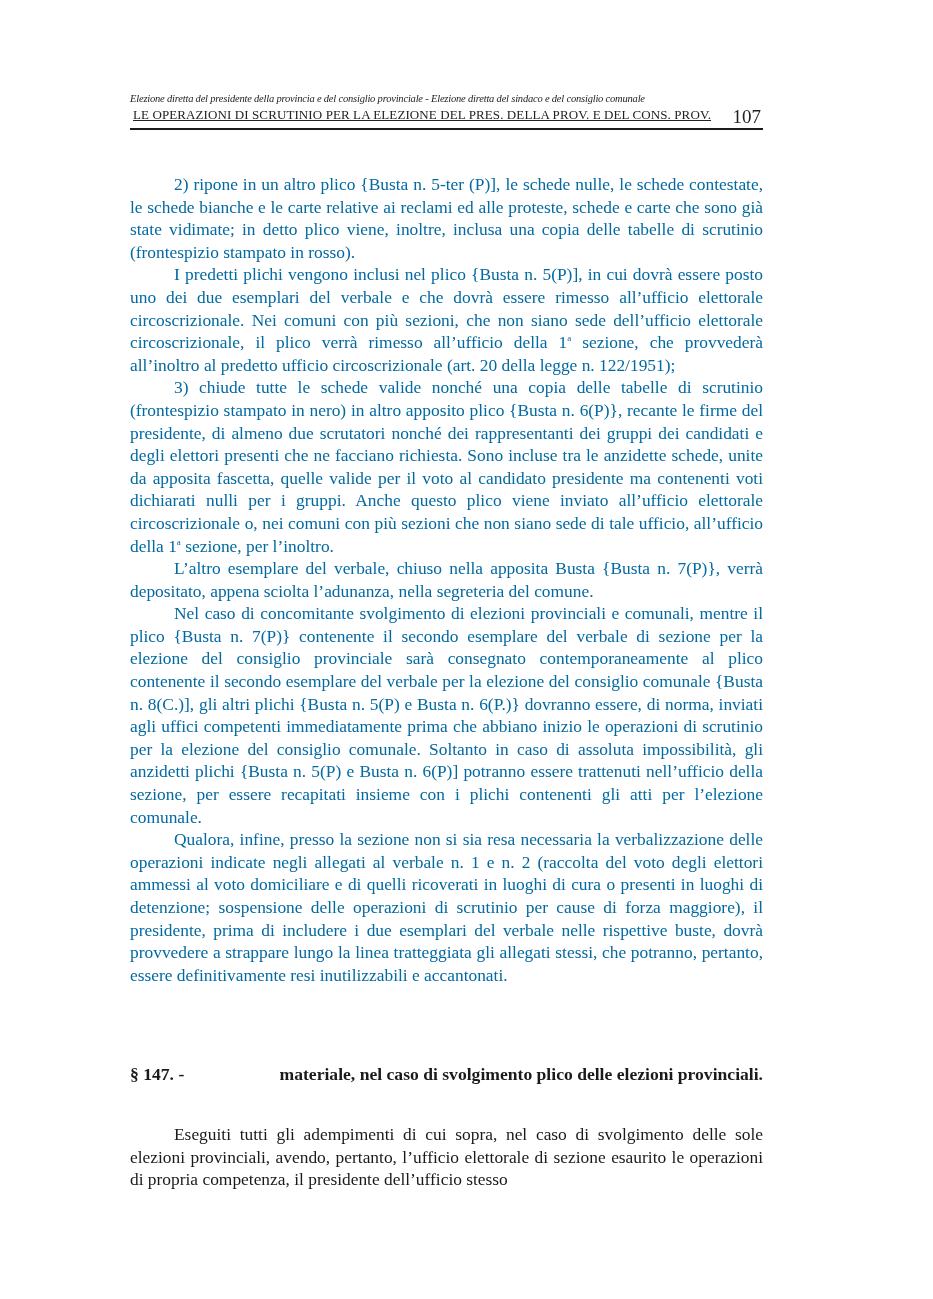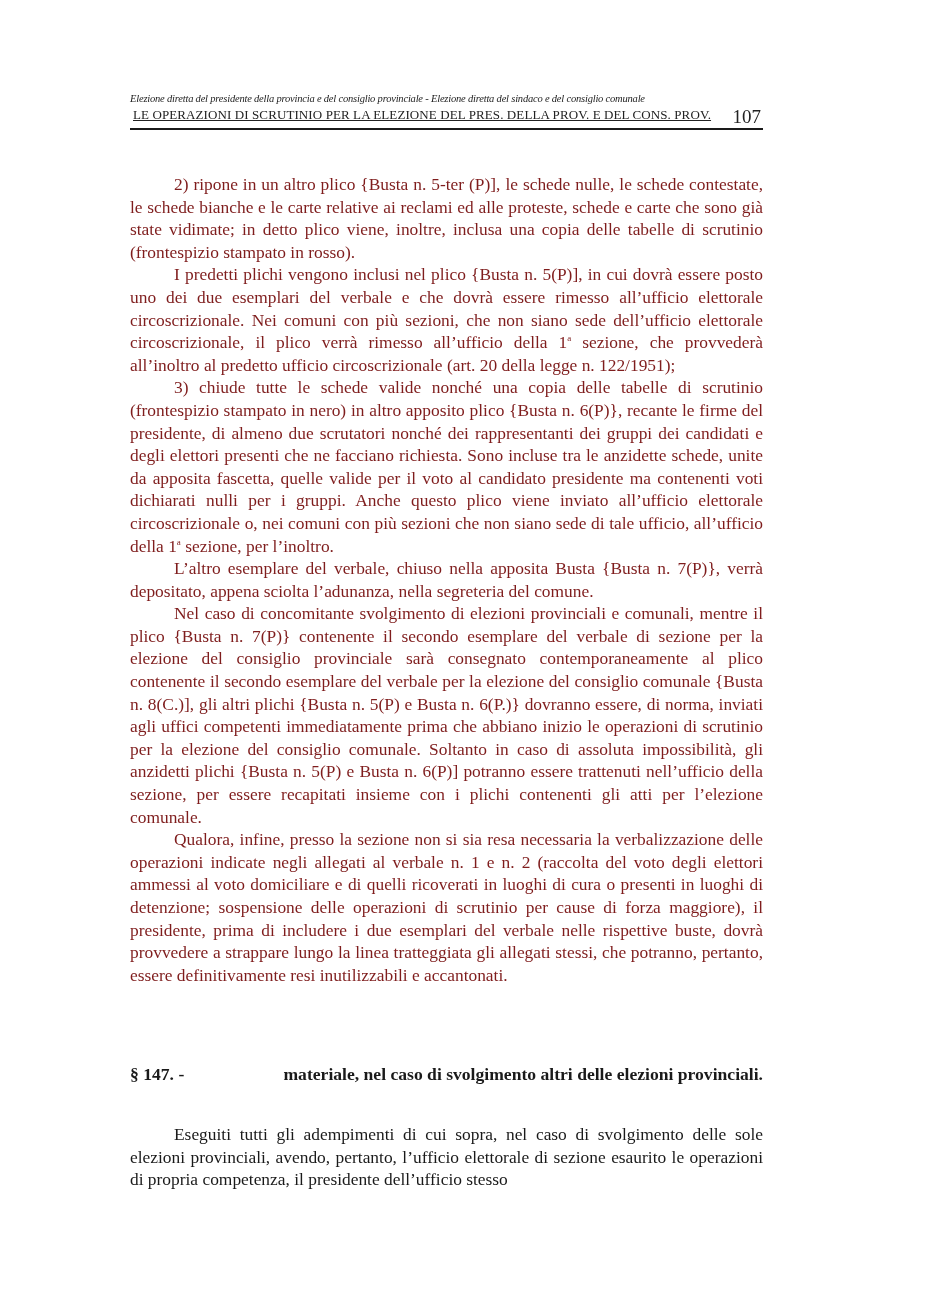--- a/index.html
+++ b/index.html
@@ -57,21 +57,21 @@
       background: #1a1a1a;
     }
     .body-text {
       position: absolute;
       left: 130px;
       top: 173px;
       width: 633px;
       font-size: 17.4px;
       line-height: 22.6px;
       text-align: justify;
-      color: #7f1d1d;
+      color: #0369a1;
     }
     .body-text p {
       margin: 0;
       text-indent: 44px;
       hyphens: manual;
     }
     .body-text sup {
       font-size: 9px;
       vertical-align: 7px;
       line-height: 0;
@@ -129,19 +129,19 @@
   <p><span>I predetti plichi vengono inclusi nel plico {Busta n. 5(P)], in cui dovrà essere posto uno dei due esemplari del verbale e che dovrà essere rimesso all’uf­ficio elettorale circoscrizionale. Nei comuni con più sezioni, che non siano sede dell’ufficio elettorale circoscrizionale, il plico verrà rimesso all’ufficio della 1</span><sup>a</sup><span> sezione, che provvederà all’inoltro al predetto ufficio circoscrizionale (art. 20 della legge n. 122/1951);</span></p>
   <p><span>3) chiude tutte le schede valide nonché una copia delle tabelle di scrutinio (frontespizio stampato in nero) in altro apposito plico {Busta n. 6(P)}, recante le firme del presidente, di almeno due scrutatori nonché dei rappresentanti dei gruppi dei candidati e degli elettori presenti che ne facciano richiesta. Sono incluse tra le anzidette schede, unite da apposita fascetta, quelle valide per il voto al candidato presidente ma contenenti voti dichiarati nulli per i gruppi. Anche questo plico viene inviato all’ufficio elettorale circoscrizionale o, nei comuni con più sezioni che non siano sede di tale ufficio, all’ufficio della 1</span><sup>a</sup><span> sezione, per l’inoltro.</span></p>
   <p>L’altro esemplare del verbale, chiuso nella apposita Busta {Busta n. 7(P)}, verrà depositato, appena sciolta l’adunanza, nella segreteria del comune.</p>
   <p>Nel caso di concomitante svolgimento di elezioni provinciali e comunali, mentre il plico {Busta n. 7(P)} contenente il secondo esemplare del verbale di sezione per la elezione del consiglio provinciale sarà consegnato contemporane­amente al plico contenente il secondo esemplare del verbale per la elezione del consiglio comunale {Busta n. 8(C.)], gli altri plichi {Busta n. 5(P) e Busta n. 6(P.)} dovranno essere, di norma, inviati agli uffici competenti immediatamente prima che abbiano inizio le operazioni di scrutinio per la elezione del consiglio comunale. Soltanto in caso di assoluta impossibilità, gli anzidetti plichi {Busta n. 5(P) e Busta n. 6(P)] potranno essere trattenuti nell’ufficio della sezione, per essere recapitati insieme con i plichi contenenti gli atti per l’elezione comunale.</p>
   <p>Qualora, infine, presso la sezione non si sia resa necessaria la verbalizzazione delle operazioni indicate negli allegati al verbale n. 1 e n. 2 (raccolta del voto degli elettori ammessi al voto domiciliare e di quelli ricoverati in luoghi di cura o presenti in luoghi di detenzione; sospensione delle operazioni di scrutinio per cause di forza maggiore), il presidente, prima di includere i due esemplari del verbale nelle rispet­tive buste, dovrà provvedere a strappare lungo la linea tratteggiata gli allegati stessi, che potranno, pertanto, essere definitivamente resi inutilizzabili e accantonati.</p>
 </div>
 
 <div class="section-heading">
   <span class="sec-num">§ 147. -</span>
   <div class="sec-title">
-    <span class="line2">materiale, nel caso di svolgimento altri delle elezioni provinciali.</span>
+    <span class="line2">materiale, nel caso di svolgimento plico delle elezioni provinciali.</span>
   </div>
 </div>
 
 <div class="body-text-2">
   <p>Eseguiti tutti gli adempimenti di cui sopra, nel caso di svolgimento delle sole elezioni provinciali, avendo, pertanto, l’ufficio elettorale di sezione esaurito le operazioni di propria competenza, il presidente dell’ufficio stesso</p>
 </div>
 
 </body></html>

